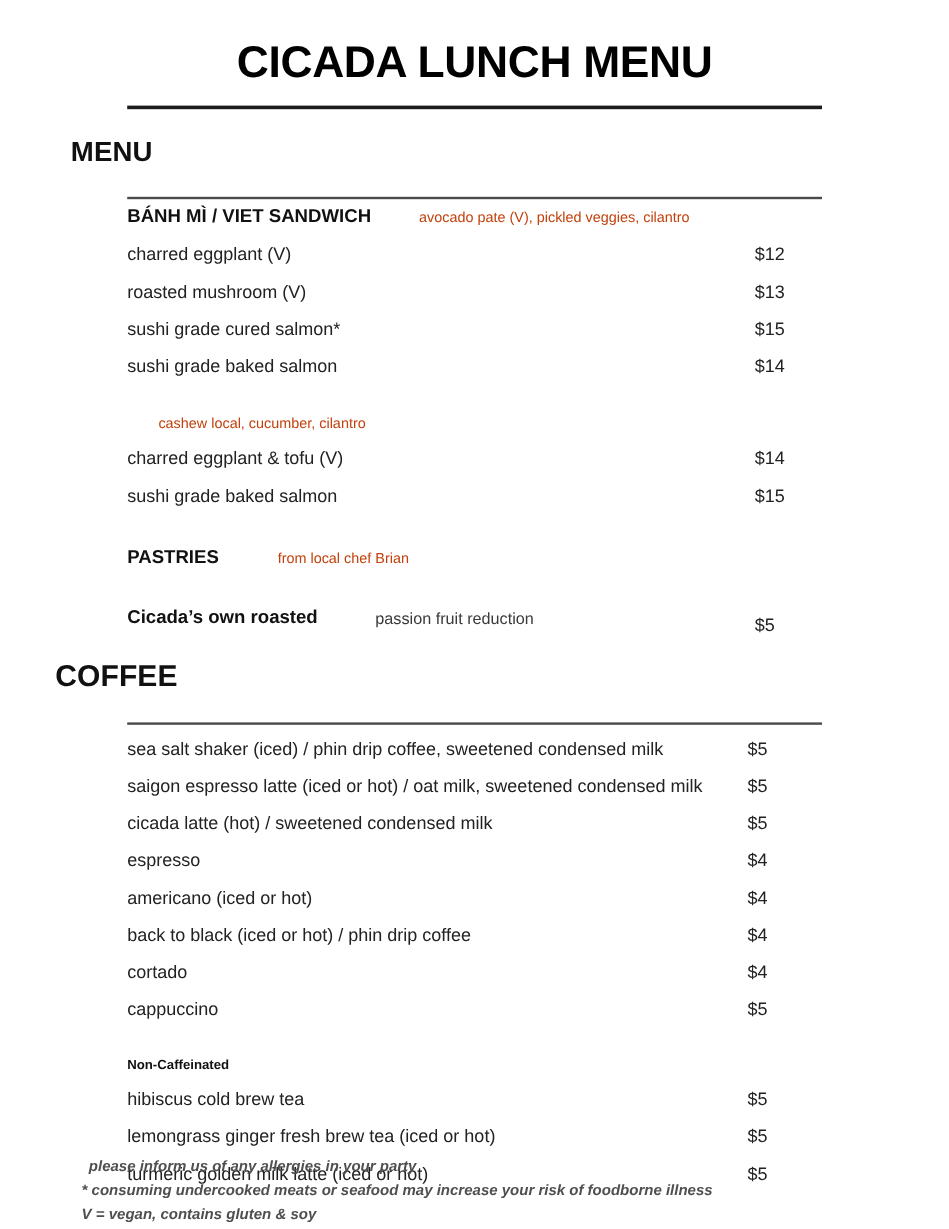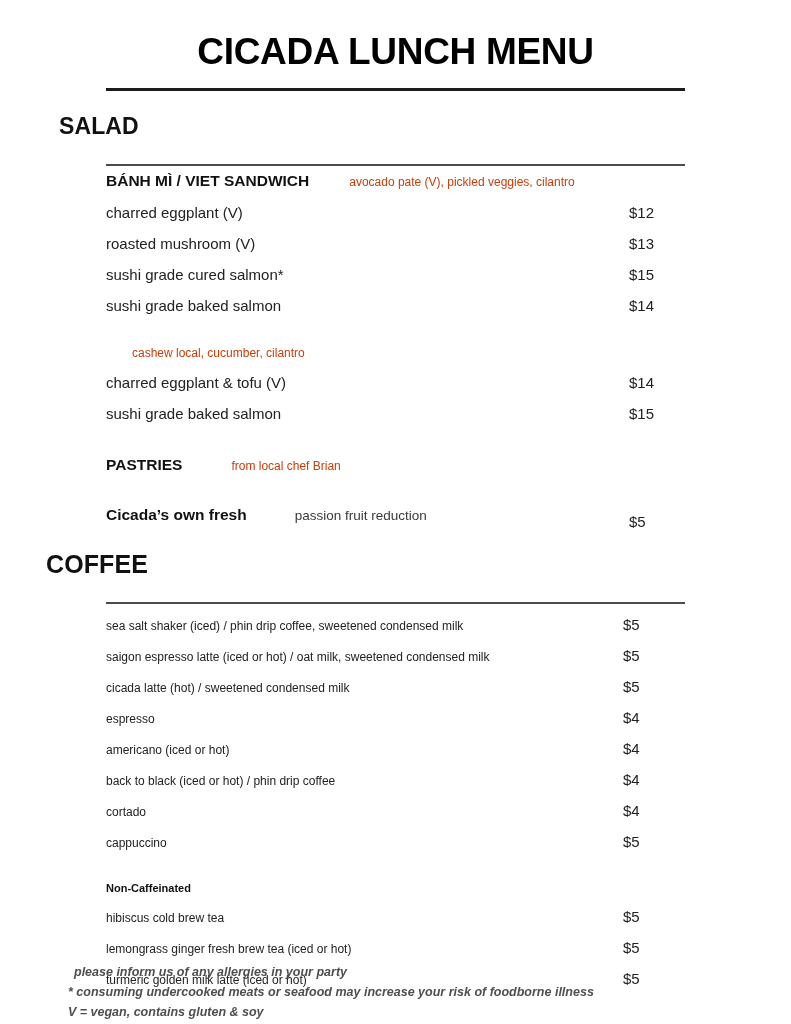--- a/index.html
+++ b/index.html
@@ -135,21 +135,21 @@
   }
 
   
   .coffee-row {
     display: flex;
     align-items: baseline;
     margin-top: 14px;
   }
   .coffee-row:first-of-type { margin-top: 12px; }
   .coffee-name {
-    font-size: 12px;
+    font-size: 15px;
     color: #222;
     flex: 0 0 auto;
   }
   .coffee-spacer { flex: 1 1 auto; }
   .coffee-price {
     font-size: 15px;
     color: #222;
     flex: 0 0 62px;
     text-align: left;
   }
@@ -183,21 +183,21 @@
 <body>
 
 <div class="page">
 
   <h1 class="menu-title">CICADA LUNCH MENU</h1>
 
   <div class="rule-wrap">
     <hr class="rule-thick">
   </div>
 
-  <h2 class="section-head food">SALAD</h2>
+  <h2 class="section-head food">MENU</h2>
 
   <div class="rule-wrap">
     <hr class="rule-thin">
   </div>
 
   <div class="content">
 
     <div class="group-row banh">
       <span class="group-name">BÁNH MÌ / VIET SANDWICH</span>
       <span class="group-desc">avocado pate (V), pickled veggies, cilantro</span>
@@ -236,21 +236,21 @@
       <span class="item-spacer"></span>
       <span class="item-price">$15</span>
     </div>
 
     <div class="group-row pastries">
       <span class="group-name">PASTRIES</span>
       <span class="group-desc">from local chef Brian</span>
     </div>
 
     <div class="item-row feature">
-      <span class="item-name">Cicada’s own fresh</span>
+      <span class="item-name">Cicada’s own roasted</span>
       <span class="item-desc">passion fruit reduction</span>
       <span class="item-spacer"></span>
       <span class="item-price">$5</span>
     </div>
 
   </div>
 
   <h2 class="section-head coffee">COFFEE</h2>
 
   <div class="rule-wrap">

